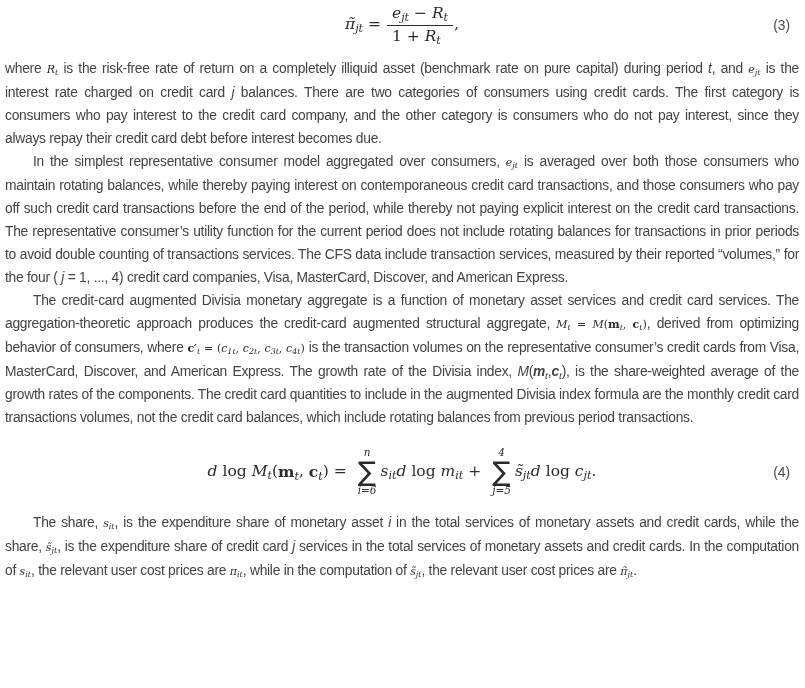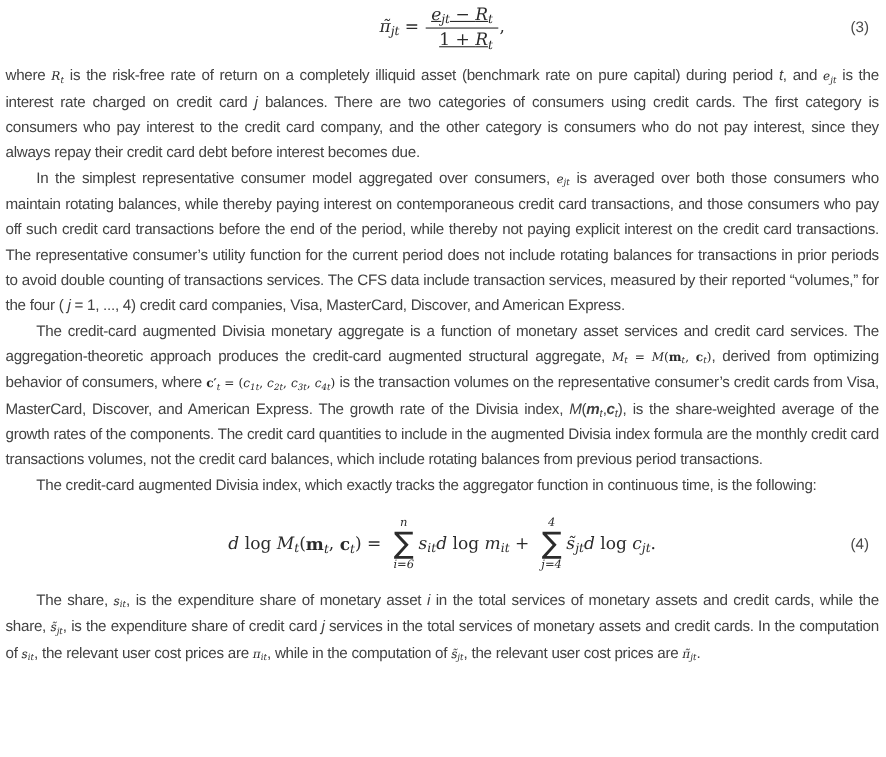--- a/index.html
+++ b/index.html
@@ -66,24 +66,23 @@
     right: 9px;
     top: 50%;
     transform: translateY(-50%);
     color: #4a4a4a;
     font-size: 13.8px;
     letter-spacing: 0;
   }
   .frac {
     display: inline-flex;
     flex-direction: column;
-    align-items: flex-end;
+    align-items: flex-start;
     vertical-align: middle;
     margin: 0 1px;
-    text-decoration: underline;
   }
   .frac-num {
     display: block;
     padding: 0 5px 2px;
     border-bottom: 1.4px solid #2b2b2b;
   }
   .frac-den { display: block; padding: 2px 5px 0; }
   .sum {
     display: inline-flex;
     flex-direction: column;
@@ -111,21 +110,20 @@
         <span class="sg f-s"> = </span>
         <span class="frac">
           <span class="frac-num"><span class="sg f-s f-i">e<sub>jt</sub></span><span class="sg f-s"> − </span><span class="sg f-s f-i">R<sub>t</sub></span></span>
           <span class="frac-den"><span class="sg f-s">1 + </span><span class="sg f-s f-i">R<sub>t</sub></span></span>
         </span>
         <span class="sg f-s">,</span>
       </span><span class="eq-number">(3)</span></div>
     <p class="para"><span class="sg">where </span><span class="sg f-s f-i">R<sub>t</sub></span><span class="sg"> is the risk-free rate of return on a completely illiquid asset (benchmark rate on pure capital) during period </span><span class="sg f-i">t</span><span class="sg">, and </span><span class="sg f-s f-i">e<sub>jt</sub></span><span class="sg"> is the interest rate charged on credit card </span><span class="sg f-i">j</span><span class="sg"> balances. There are two categories of consumers using credit cards. The first category is consumers who pay interest to the credit card company, and the other category is consumers who do not pay interest, since they always repay their credit card debt before interest becomes due.</span></p>
     <p class="para indent"><span class="sg">In the simplest representative consumer model aggregated over consumers, </span><span class="sg f-s f-i">e<sub>jt</sub></span><span class="sg"> is averaged over both those consumers who maintain rotating balances, while thereby paying interest on contemporaneous credit card transactions, and those consumers who pay off such credit card transactions before the end of the period, while thereby not paying explicit interest on the credit card transactions. The representative consumer’s utility function for the current period does not include rotating balances for transactions in prior periods to avoid double counting of transactions services. The CFS data include transaction services, measured by their reported “volumes,” for the four ( </span><span class="sg f-i">j</span><span class="sg"> = 1, ..., 4) credit card companies, Visa, MasterCard, Discover, and American Express.</span></p>
     <p class="para indent"><span class="sg">The credit-card augmented Divisia monetary aggregate is a function of monetary asset services and credit card services. The aggregation-theoretic approach produces the credit-card augmented structural aggregate, </span><span class="sg f-s f-i">M<sub>t</sub></span><span class="sg f-s"> = </span><span class="sg f-s f-i">M</span><span class="sg f-s">(</span><span class="sg f-s f-b">m<sub>t</sub></span><span class="sg f-s">, </span><span class="sg f-s f-b">c<sub>t</sub></span><span class="sg f-s">)</span><span class="sg">, derived from optimizing behavior of consumers, where </span><span class="sg f-s f-b">c′<sub>t</sub></span><span class="sg f-s"> = (</span><span class="sg f-s f-i">c<sub>1t</sub></span><span class="sg f-s">, </span><span class="sg f-s f-i">c<sub>2t</sub></span><span class="sg f-s">, </span><span class="sg f-s f-i">c<sub>3t</sub></span><span class="sg f-s">, </span><span class="sg f-s f-i">c<sub>4t</sub></span><span class="sg f-s">)</span><span class="sg"> is the transaction volumes on the representative consumer’s credit cards from Visa, MasterCard, Discover, and American Express. The growth rate of the Divisia index, </span><span class="sg f-i">M</span><span class="sg">(</span><span class="sg f-b f-i">m<sub>t</sub></span><span class="sg">,</span><span class="sg f-b f-i">c<sub>t</sub></span><span class="sg">)</span><span class="sg">, is the share-weighted average of the growth rates of the components. The credit card quantities to include in the augmented Divisia index formula are the monthly credit card transactions volumes, not the credit card balances, which include rotating balances from previous period transactions.</span></p>
-    <p class="para indent"><span class="sg">The credit-card augmented Divisia index, which exactly tracks the aggregator function in continuous time, is the following:</span></p>
     <div class="equation"><span class="eq-inner">
         <span class="sg f-s f-i">d</span>
         <span class="sg f-s"> log </span>
         <span class="sg f-s f-i">M<sub>t</sub></span>
         <span class="sg f-s">(</span>
         <span class="sg f-s f-b">m<sub>t</sub></span>
         <span class="sg f-s">, </span>
         <span class="sg f-s f-b">c<sub>t</sub></span>
         <span class="sg f-s">) = </span>
         <span class="sum">
@@ -134,21 +132,21 @@
           <span class="sum-lim">i=6</span>
         </span>
         <span class="sg f-s f-i">s<sub>it</sub></span>
         <span class="sg f-s f-i">d</span>
         <span class="sg f-s"> log </span>
         <span class="sg f-s f-i">m<sub>it</sub></span>
         <span class="sg f-s"> + </span>
         <span class="sum">
           <span class="sum-lim">4</span>
           <span class="sum-sigma">∑</span>
-          <span class="sum-lim">j=4</span>
+          <span class="sum-lim">j=5</span>
         </span>
         <span class="sg f-s f-i">s̃<sub>jt</sub></span>
         <span class="sg f-s f-i">d</span>
         <span class="sg f-s"> log </span>
         <span class="sg f-s f-i">c<sub>jt</sub></span>
         <span class="sg f-s">.</span>
       </span><span class="eq-number">(4)</span></div>
     <p class="para indent"><span class="sg">The share, </span><span class="sg f-s f-i">s<sub>it</sub></span><span class="sg">, is the expenditure share of monetary asset </span><span class="sg f-i">i</span><span class="sg"> in the total services of monetary assets and credit cards, while the share, </span><span class="sg f-s f-i">s̃<sub>jt</sub></span><span class="sg">, is the expenditure share of credit card </span><span class="sg f-i">j</span><span class="sg"> services in the total services of monetary assets and credit cards. In the computation of </span><span class="sg f-s f-i">s<sub>it</sub></span><span class="sg">, the relevant user cost prices are </span><span class="sg f-s f-i">π<sub>it</sub></span><span class="sg">, while in the computation of </span><span class="sg f-s f-i">s̃<sub>jt</sub></span><span class="sg">, the relevant user cost prices are </span><span class="sg f-s f-i">π̃<sub>jt</sub></span><span class="sg">.</span></p>
   </div>
 

